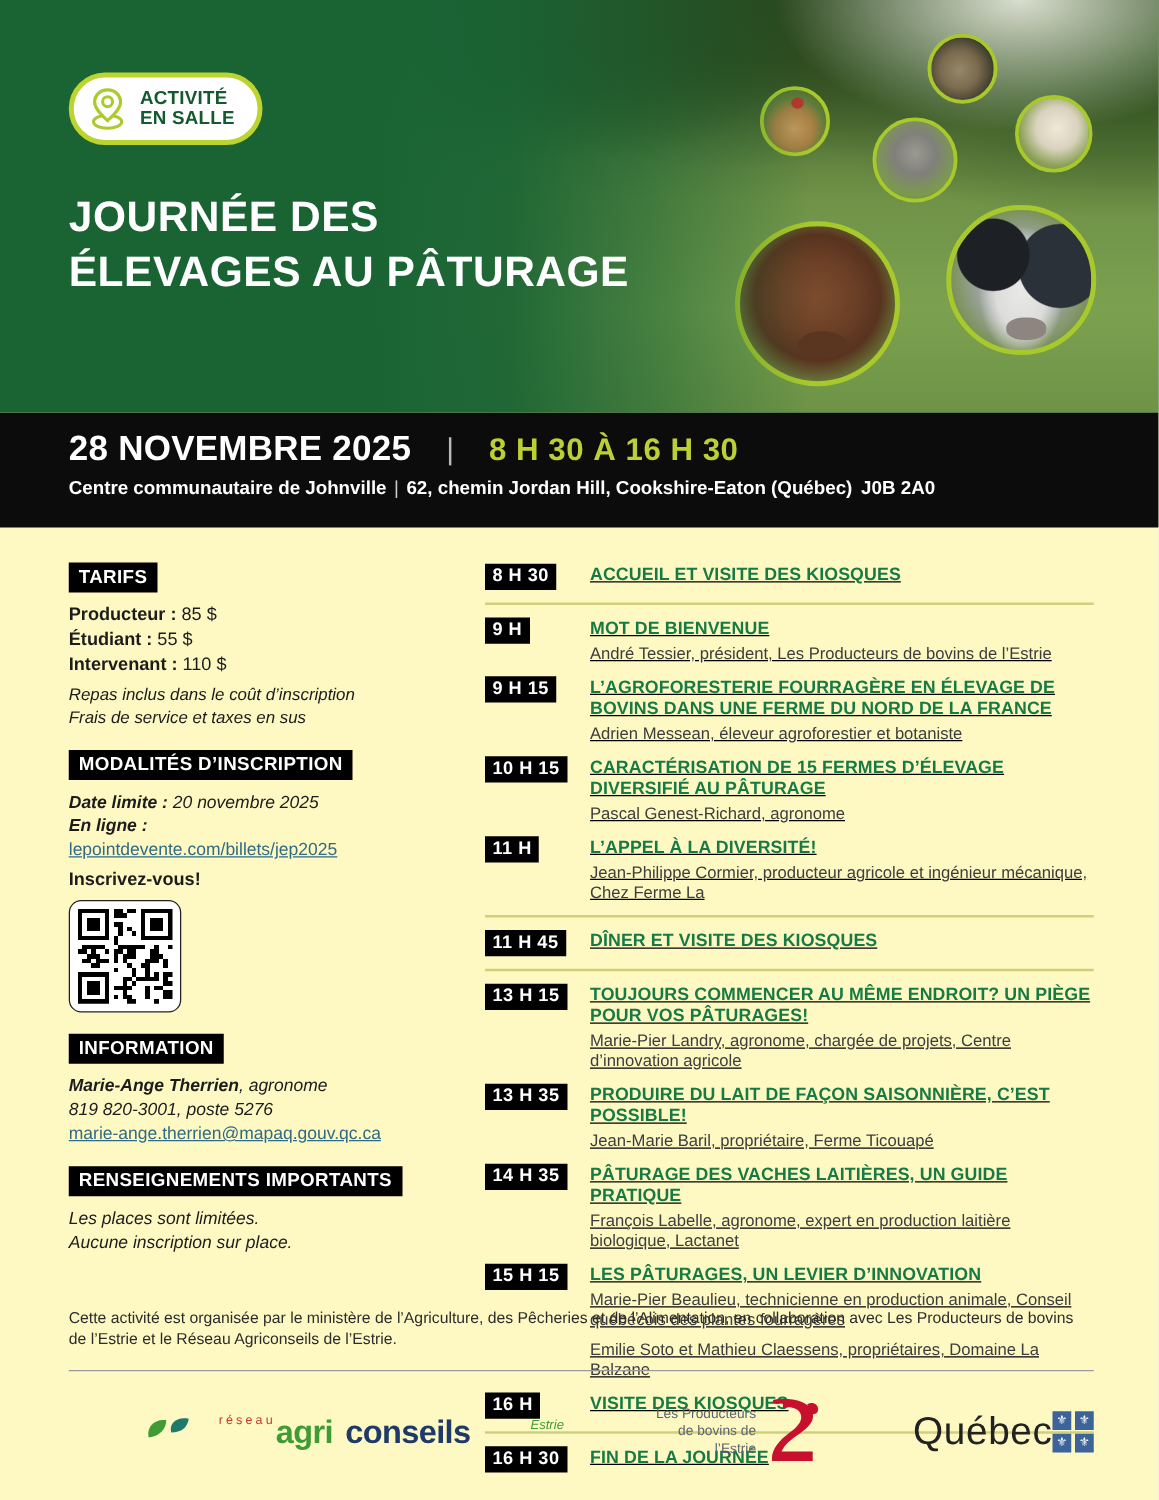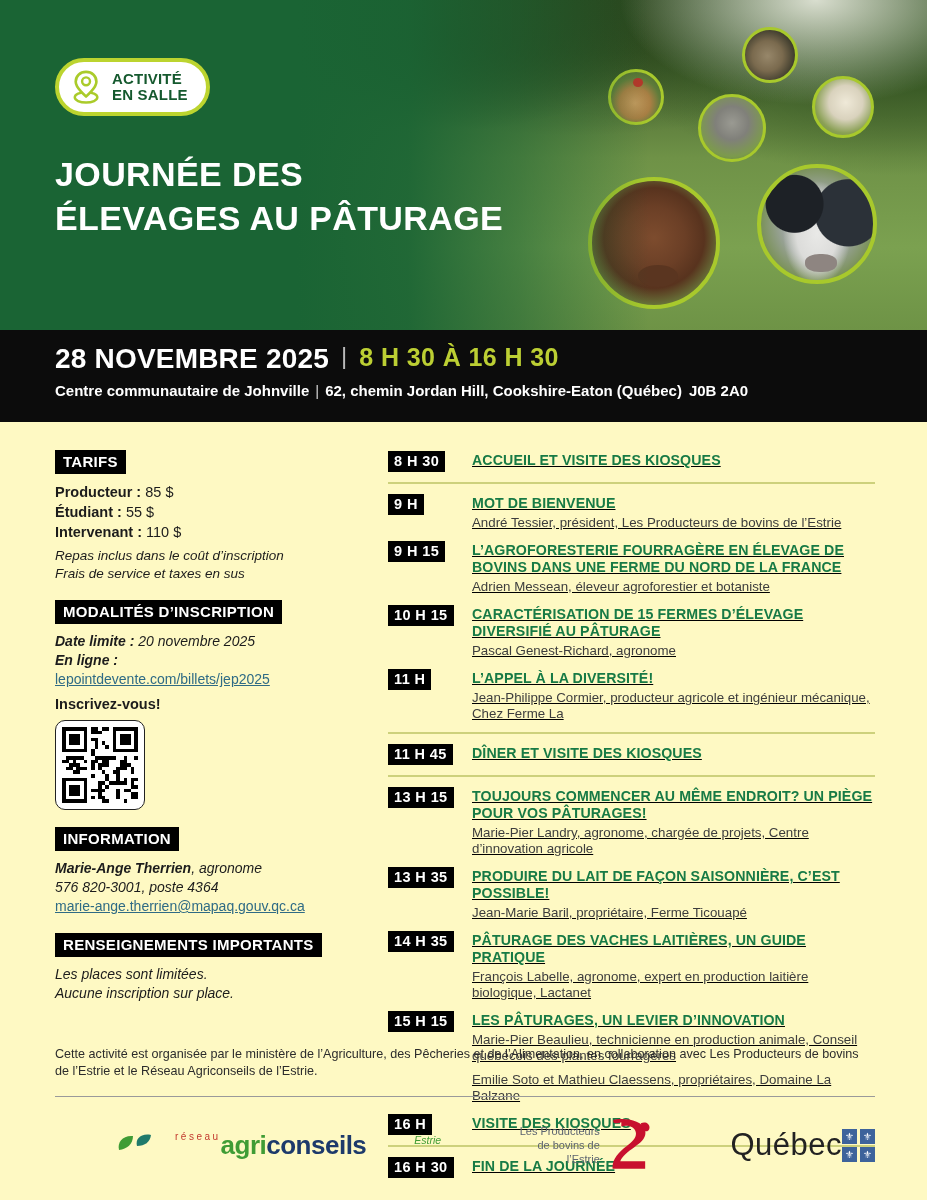--- a/index.html
+++ b/index.html
@@ -45,21 +45,21 @@
   .badge { position:absolute; left:55px; top:58px; display:flex; align-items:center; gap:9px;
     background:#fff; border:4px solid #bcd42f; border-radius:34px; padding:8px 18px 8px 12px; }
   .badge-text { color:#15592e; font-weight:bold; font-size:15px; line-height:1.06; letter-spacing:.2px; }
   .pin-icon { width:32px; height:34px; }
 
   .hero-title { position:absolute; left:55px; top:152px; color:#fff; font-weight:bold;
     font-size:34px; line-height:1.3; letter-spacing:.4px; }
 
   
   .event-bar { background:#0c0c0c; color:#fff; height:92px; padding:13px 55px 0; }
-  .event-line1 { display:flex; align-items:flex-start; gap:12px; }
+  .event-line1 { display:flex; align-items:flex-end; gap:28px; }
   .event-date { font-size:28px; font-weight:bold; letter-spacing:.2px; }
   .event-sep  { color:#b9b9b9; font-size:24px; font-weight:300; position:relative; top:-1px; }
   .event-time { color:#bccf33; font-size:25px; font-weight:bold; letter-spacing:.4px; }
   .event-line2 { margin-top:7px; font-size:15px; font-weight:bold; }
   .event-line2 .sep2 { color:#cfcfcf; font-weight:400; padding:0 6px; }
   .postal { margin-left:7px; }
 
   
   .content { display:flex; padding:28px 52px 0 55px;gap:39px; }
   .sidebar { flex:0 0 282px; font-size:14px; color:#1c1c1c; }
@@ -92,21 +92,21 @@
   .footer { position:absolute; left:0; right:0; bottom:0; height:162px; padding:8px 52px 0 55px; }
   .org-text { font-size:12.6px; line-height:17px; color:#2c2c2c; max-width:830px; }
   .foot-rule { border:none; border-top:1px solid #9a9a9a; margin:16px 0 0; }
   .logos { display:flex; align-items:center; justify-content:space-between; margin-top:22px; }
 
   .logo-agri { display:flex; flex-direction:row; line-height:1; }
   .agri-leaves { height:20px; margin-left:56px; }
   .agri-reseau { color:#c23a2e; font-size:10px; letter-spacing:2.5px; margin:0 0 1px 4px; }
   .agri-word { font-size:26px; font-weight:bold; letter-spacing:-.5px; }
   .agri-word .g1 { color:#3f9c35; }
-  .agri-word .g2 { color:#1d3a6b; font-weight:600; }
+  .agri-word .g2 { color:#1d3a6b; font-weight:600;padding-left:10px; }
   .agri-region { color:#3f9c35; font-style:italic; font-size:10.5px; margin:3px 0 0 48px; }
 
   .logo-prod { display:flex; align-items:center; gap:8px; }
   .prod-text { text-align:right; color:#5c6470; font-size:11px; line-height:14px; }
   .prod-mark { width:44px; height:52px; }
 
   .logo-qc { display:flex; align-items:center; gap:0; }
   .qc-word { font-size:31px; color:#222; letter-spacing:.5px; font-family:"Liberation Sans", sans-serif; }
   .qc-flag { display:grid; grid-template-columns:15px 15px; grid-template-rows:15px 15px; gap:3px; }
   .qc-sq { background:#3d639b; color:#fff; font-size:10px; display:flex; align-items:center; justify-content:center; }
@@ -301,21 +301,21 @@
               <rect x="12" y="20" width="1" height="1" fill="#000"></rect>
               <rect x="17" y="20" width="1" height="1" fill="#000"></rect>
             </svg>
         </div>
       </div>
 
       <div class="side-sec">
         <div class="side-head">INFORMATION</div>
         <div class="side-line info-name">
           <b>Marie-Ange Therrien</b><span>, agronome</span></div>
-        <div class="side-line">576 820-3001, poste 4364</div>
+        <div class="side-line">819 820-3001, poste 5276</div>
         <a class="side-link" href="#">marie-ange.therrien@mapaq.gouv.qc.ca</a>
       </div>
 
       <div class="side-sec">
         <div class="side-head">RENSEIGNEMENTS IMPORTANTS</div>
         <div class="side-line">Les places sont limitées.</div>
         <div class="side-line">Aucune inscription sur place.</div>
       </div>
 
     </aside>

